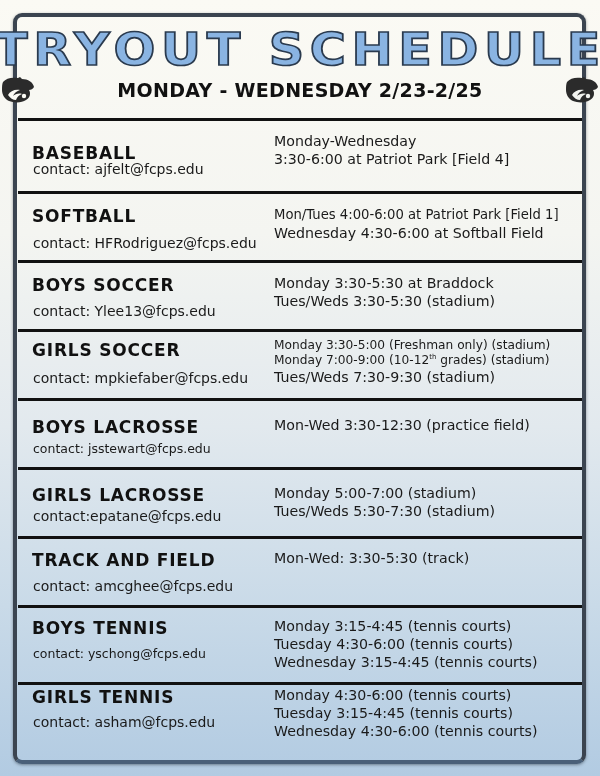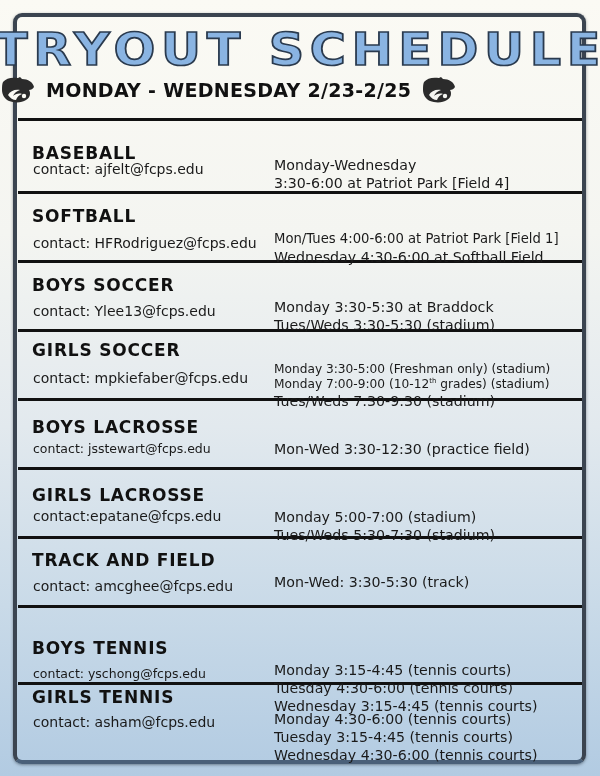--- a/index.html
+++ b/index.html
@@ -28,21 +28,21 @@
     letter-spacing: 5px;
     line-height: 48px;
     color: #8ab4e2;
     -webkit-text-stroke: 1.6px #2a3a4e;
     transform: scaleX(1.12);
     transform-origin: center;
   }
   .subtitle-row {
     position: absolute;
     left: 0; top: 74px; width: 600px; height: 32px;
-    display: flex; align-items: center; justify-content: flex-start;
+    display: flex; align-items: center; justify-content: space-between;
     gap: 10px;
   }
   .subtitle {
     font-family: "DejaVu Sans", sans-serif;
     font-weight: bold;
     font-size: 19px;
     color: #111;
     letter-spacing: 0.3px;
   }
   .logo { width: 36px; height: 28px; display: inline-block; }
@@ -75,21 +75,20 @@
   }
   .contact.small { font-size: 12.5px; }
   .times {
     position: absolute;
     left: 256px;
     font-family: "DejaVu Sans", sans-serif;
     font-size: 14.2px;
     line-height: 18px;
     color: #1a1a1a;
     white-space: nowrap;
-    margin-top: 24px;
   }
   .times.compact { font-size: 13.2px; line-height: 17.5px; }
   .times .line { display: block; }
   .times .line.small { font-size: 12.2px; line-height: 15px; }
   .times .line.normal { font-size: 14.2px; line-height: 18px; }
   sup { font-size: 7px; vertical-align: super; line-height: 0; }
 </style>
 </head>
 <body>
 
@@ -175,21 +174,21 @@
 </div>
 
 <div class="section" style="top:539px;height:82px">
   <div class="sport" style="top:11px">TRACK AND FIELD</div>
   <div class="contact" style="top:39px">contact: amcghee@fcps.edu</div>
   <div class="times" style="top:10px">
     <span class="line">Mon-Wed: 3:30-5:30 (track)</span>
   </div>
 </div>
 
-<div class="section" style="top:628px;height:74px">
+<div class="section" style="top:608px;height:74px">
   <div class="sport" style="top:10px">BOYS TENNIS</div>
   <div class="contact small" style="top:38px">contact: yschong@fcps.edu</div>
   <div class="times" style="top:9px">
     <span class="line">Monday  3:15-4:45 (tennis courts)</span>
     <span class="line">Tuesday  4:30-6:00 (tennis courts)</span>
     <span class="line">Wednesday  3:15-4:45 (tennis courts)</span>
   </div>
 </div>
 
 <div class="section" style="top:677px;height:76px">

